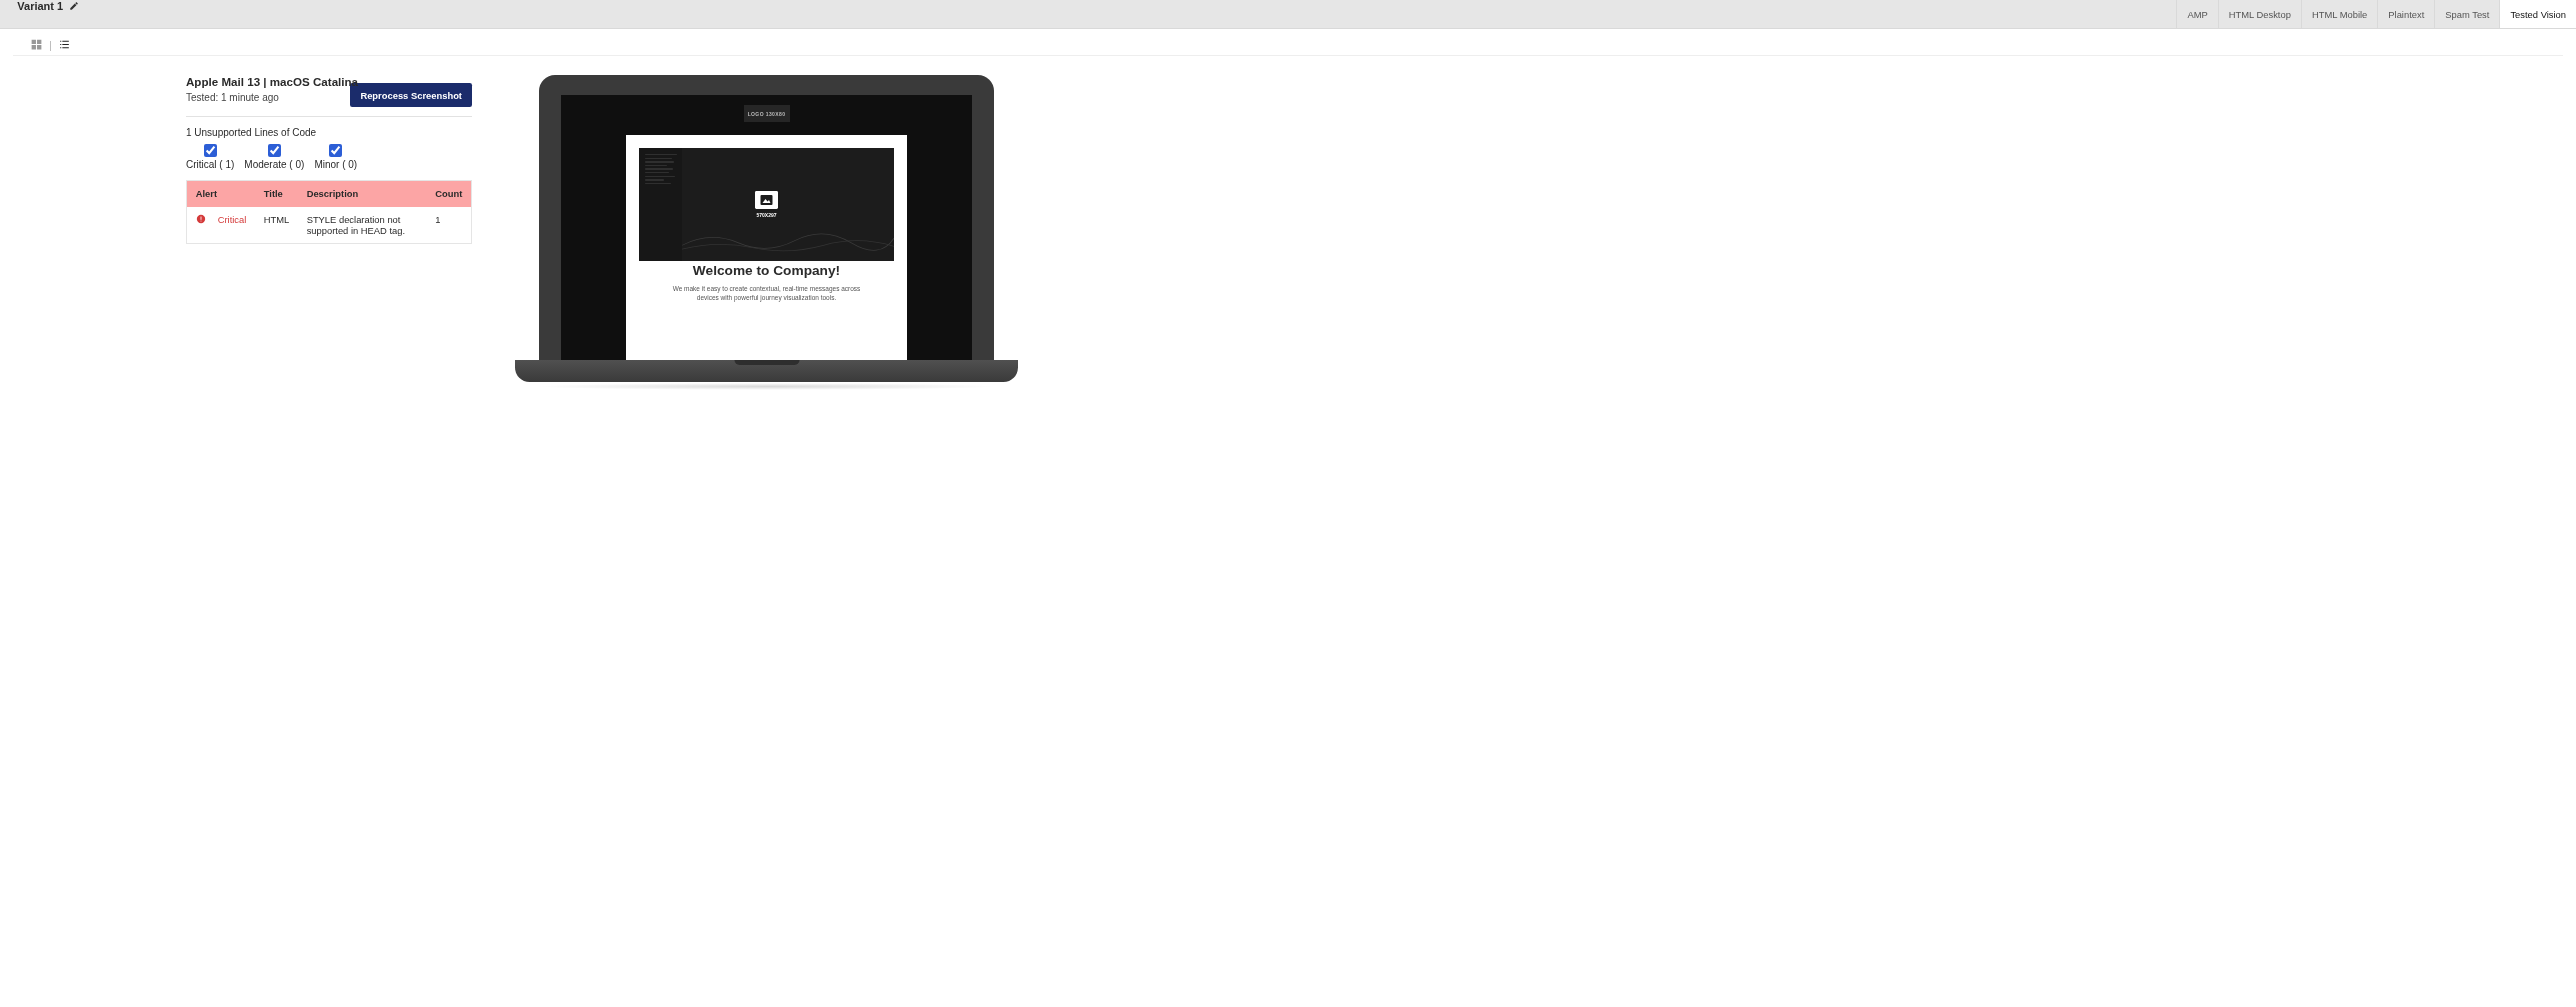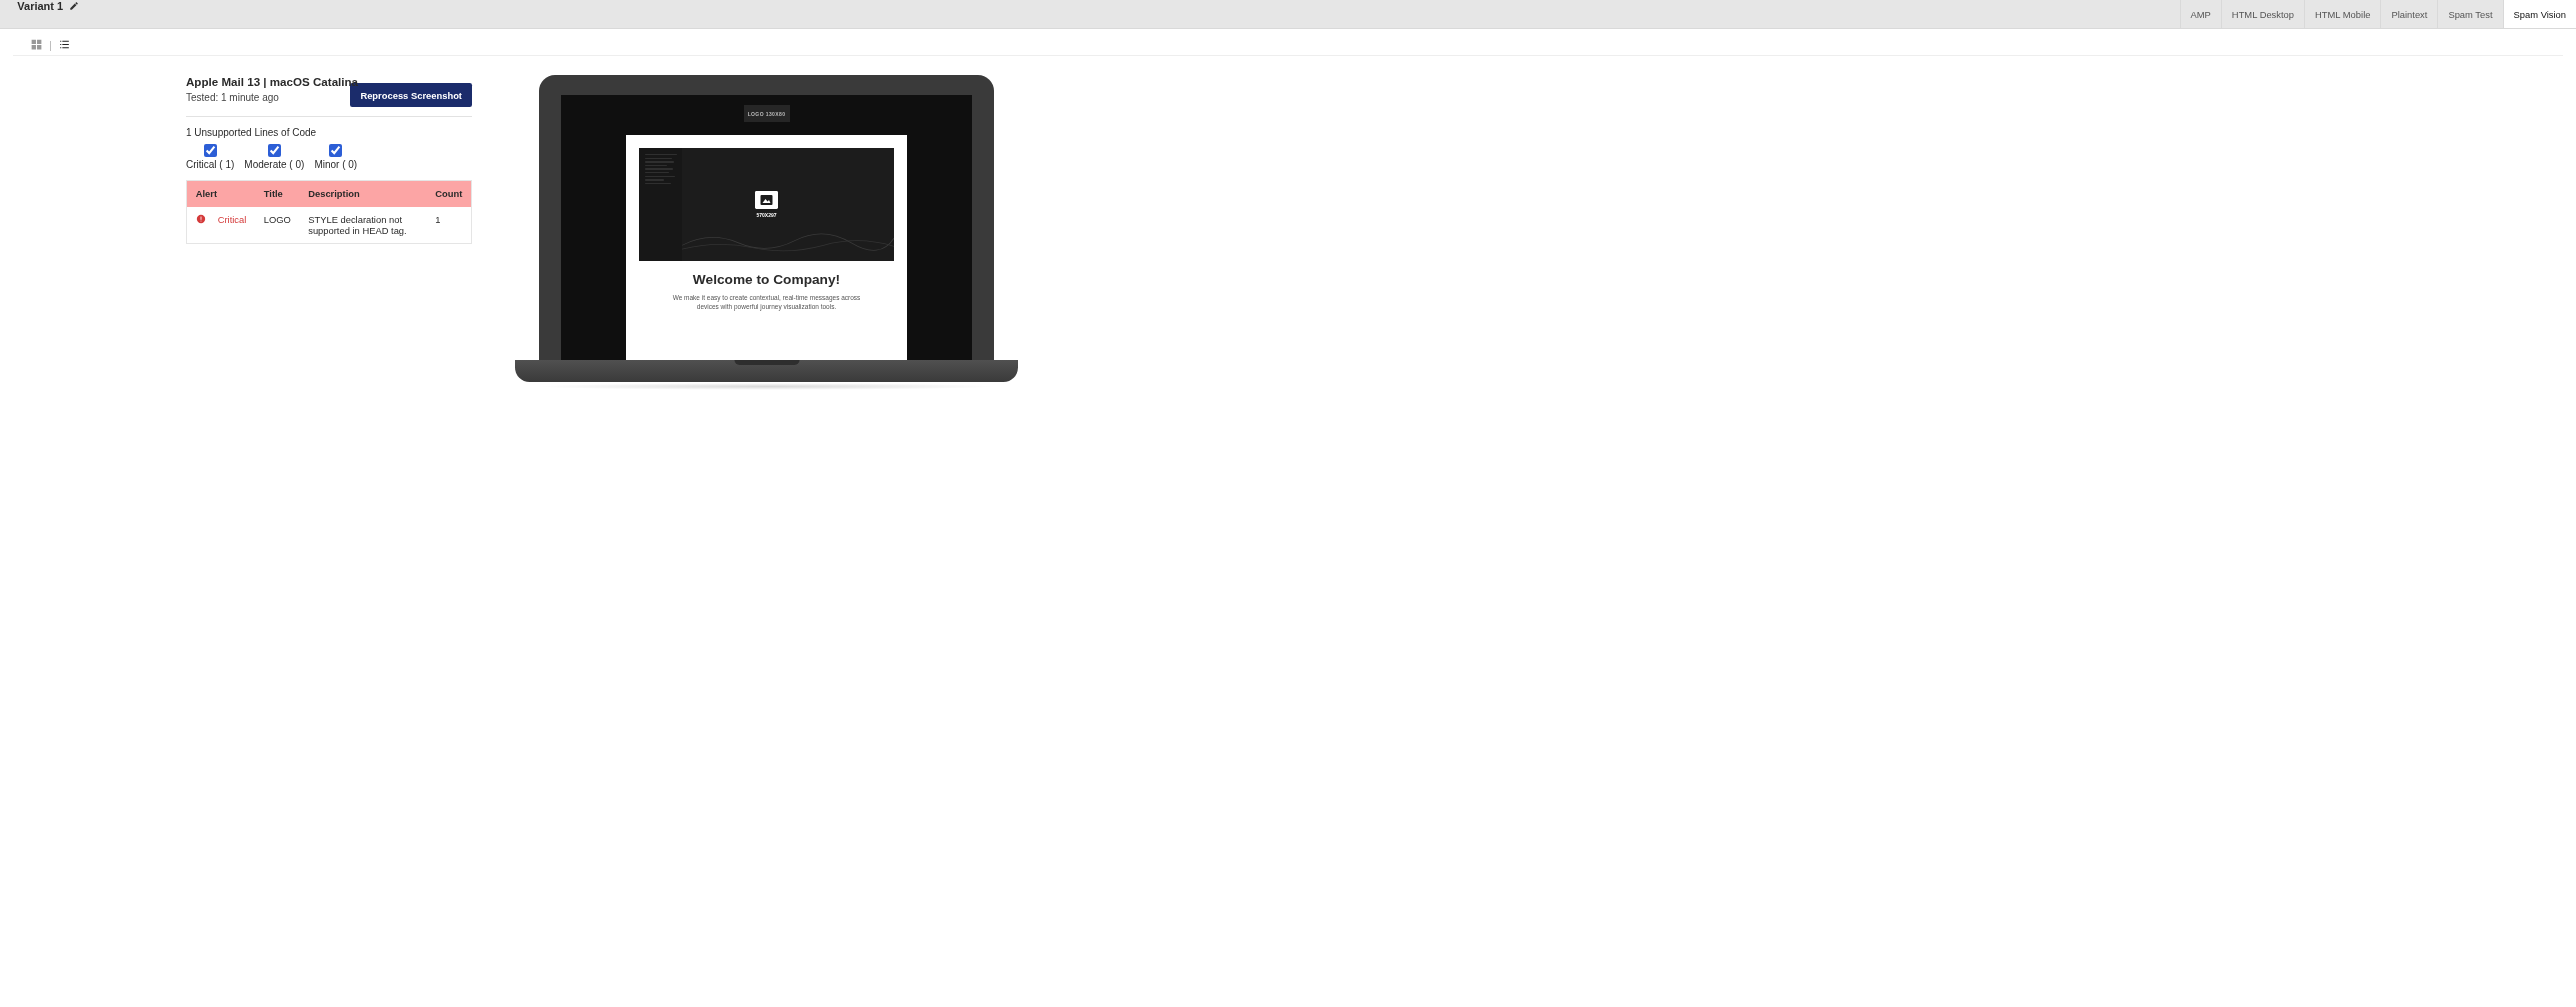--- a/index.html
+++ b/index.html
@@ -47,21 +47,21 @@
   .hero-lines div:nth-child(5){width:88%}
   .hero-lines div:nth-child(6){width:75%}
   .hero-lines div:nth-child(7){width:95%}
   .hero-lines div:nth-child(8){width:60%}
   .hero-lines div:nth-child(9){width:82%}
   .img-ph { width:23px; height:17.3px; background:#fff; border-radius:1.4px; display:flex; align-items:center; justify-content:center; z-index:2;}
   .img-ph svg { width:13px; height:10px; fill:#1c1c1c;}
   .img-dim { color:#fff; font-size:5px; font-weight:700; margin-top:3.6px; z-index:2;}
   .hero-wave { position:absolute; left:43px; right:0; bottom:5.8px; height:29px; }
   .hero-wave svg { width:100%; height:100%; }
-  .welcome { text-align:center; padding:11px 22px 0;}
+  .welcome { text-align:center; padding:2px 22px 0;}
   .welcome h2 { font-size:13.7px; font-weight:600; color:#2b2b2b; margin-bottom:5.8px;}
   .welcome p { font-size:6.5px; color:#555; line-height:1.4; max-width:188px; margin:0 auto;}
   .laptop-base { width:503px; height:22px; background:linear-gradient(#505050,#3a3a3a); border-radius:0 0 14.5px 14.5px; margin-top:-1.4px; position:relative;}
   .laptop-base::before { content:""; position:absolute; top:0; left:50%; transform:translateX(-50%); width:65px; height:5.8px; background:#2e2e2e; border-radius:0 0 5.8px 5.8px;}
   .laptop-shadow { width:463px; height:7.2px; background:radial-gradient(ellipse, rgba(0,0,0,0.15), transparent 70%); margin:1.4px auto 0;}
 </style>
 </head>
 <body>
 
 <div class="topbar">
@@ -70,21 +70,21 @@
     <svg class="pencil-icon" viewBox="0 0 24 24">
         <path d="M3 17.25V21h3.75l11-11-3.75-3.75-11 11zM20.71 7.04a1 1 0 0 0 0-1.41l-2.34-2.34a1 1 0 0 0-1.41 0l-1.83 1.83 3.75 3.75 1.83-1.83z"></path>
       </svg>
   </div>
   <div class="tabs" id="tabs">
       <div class="tab">AMP</div>
       <div class="tab">HTML Desktop</div>
       <div class="tab">HTML Mobile</div>
       <div class="tab">Plaintext</div>
       <div class="tab">Spam Test</div>
-      <div class="tab active">Spam Vision</div>
+      <div class="tab active">Tested Vision</div>
     </div>
 </div>
 
 <div class="viewbar">
   <svg class="view-icon" viewBox="0 0 24 24">
       <path d="M3 3h8v8H3V3zm10 0h8v8h-8V3zM3 13h8v8H3v-8zm10 0h8v8h-8v-8z"></path>
     </svg>
   <span class="divider">|</span>
   <svg class="view-icon active" viewBox="0 0 24 24">
       <path d="M4 5h2v2H4V5zm4 0h12v2H8V5zM4 11h2v2H4v-2zm4 0h12v2H8v-2zM4 17h2v2H4v-2zm4 0h12v2H8v-2z"></path>
@@ -126,21 +126,21 @@
           <td>
             <span class="crit">
               <svg class="crit-icon" viewBox="0 0 24 24">
                   <circle cx="12" cy="12" r="10"></circle>
                   <rect x="11" y="6" width="2" height="8" fill="#fff"></rect>
                   <rect x="11" y="16" width="2" height="2" fill="#fff"></rect>
                 </svg>
               <span>Critical</span>
             </span>
           </td>
-          <td>LOGO</td>
+          <td>HTML</td>
           <td>STYLE declaration not supported in HEAD tag.</td>
           <td>1</td>
         </tr>
       </tbody>
     </table>
   </div>
 
   <div class="laptop-wrap">
     <div class="laptop-frame">
       <div class="laptop-screen">

